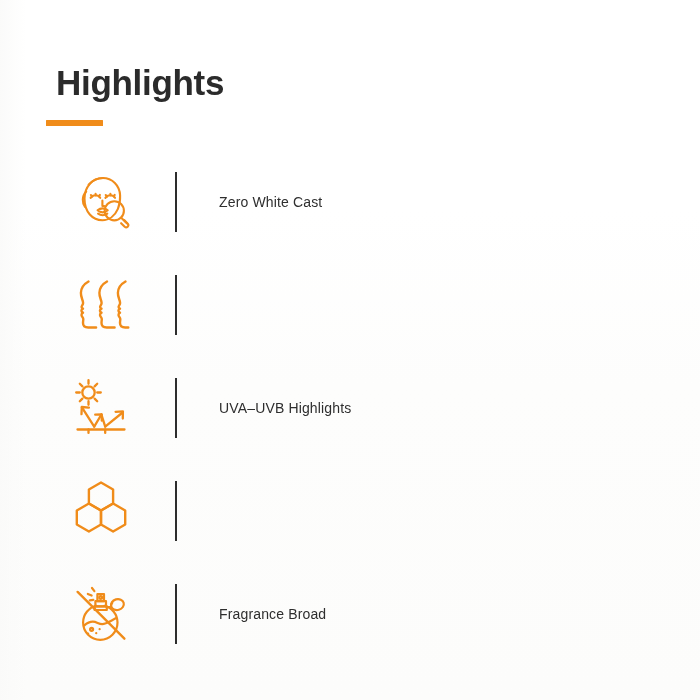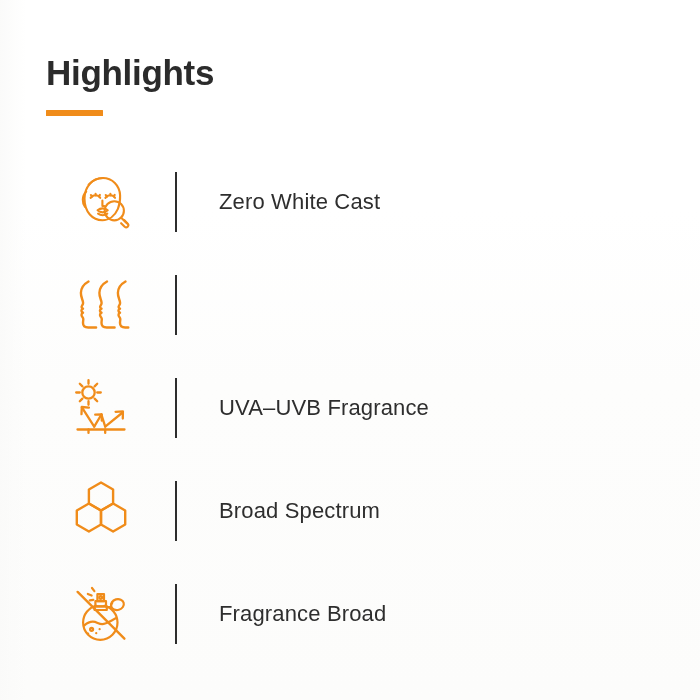--- a/index.html
+++ b/index.html
@@ -34,21 +34,21 @@
     pointer-events: none;
   }
 
   .header {
     position: absolute;
     left: 46px;
     top: 52px;
   }
 
   .page-title {
-    margin: 0;
+    margin: 10px;
     font-size: 35px;
     line-height: 42px;
     font-weight: bold;
     letter-spacing: -0.3px;
     color: #2b2b2b;
     font-family: "Liberation Sans", sans-serif;
     white-space: nowrap;
   }
 
   .title-accent {
@@ -102,21 +102,21 @@
     width: 1.6px;
     height: 60px;
     background: #2d2d2d;
   }
 
   .highlight-label {
     position: absolute;
     left: 219px;
     top: 50%;
     transform: translateY(-50%);
-    font-size: 22px;
+    font-size: 14px;
     line-height: 28px;
     color: #2e2e2e;
     letter-spacing: 0.15px;
     font-family: "Liberation Sans", sans-serif;
     white-space: nowrap;
     font-weight: normal;
   }
 </style>
 </head>
 <body>
@@ -193,36 +193,35 @@
 
           <path d="M37.4 43.5l3.8 12.1"></path>
 
           <path d="M41.2 55.6l17.4-14.1"></path>
           <path d="M51.6 40.8l7.3-.4-.1 7.1"></path>
 
           <path d="M24.5 58.5v3.4M41.2 58.5v3.4"></path>
         </svg>
       </span>
       <span class="row-divider"></span>
-      <span class="highlight-label">UVA–UVB Fragrance</span>
+      <span class="highlight-label">UVA–UVB Highlights</span>
     </li>
 
     <li class="highlight-row">
       <span class="highlight-icon">
         <svg viewBox="0 0 74 74" fill="none" stroke="#f08c1a" stroke-width="2.4" stroke-linecap="round" stroke-linejoin="round">
 
           <path d="M37 8.5l12.1 7v14l-12.1 7-12.1-7v-14z"></path>
 
           <path d="M24.9 29.5l12.1 7v14l-12.1 7-12.1-7v-14z"></path>
 
           <path d="M49.1 29.5l12.1 7v14l-12.1 7-12.1-7v-14z"></path>
         </svg>
       </span>
       <span class="row-divider"></span>
-      <span class="highlight-label">Broad Spectrum</span>
     </li>
 
     <li class="highlight-row">
       <span class="highlight-icon">
         <svg viewBox="0 0 74 74" fill="none" stroke="#f08c1a" stroke-width="2.2" stroke-linecap="round" stroke-linejoin="round">
 
           <path d="M32.3 28.8c-7.6 1.8-13.2 8.6-13.2 16.8 0 9.5 7.7 17.2 17.2 17.2s17.2-7.7 17.2-17.2c0-8.2-5.6-15-13.2-16.8"></path>
 
           <path d="M20.1 48.6c3-2.6 5.9-3.9 8.7-3.9 4.2 0 5.4 2.5 9.5 2.5 3.5 0 7.3-2.7 14-6.1"></path>
 

